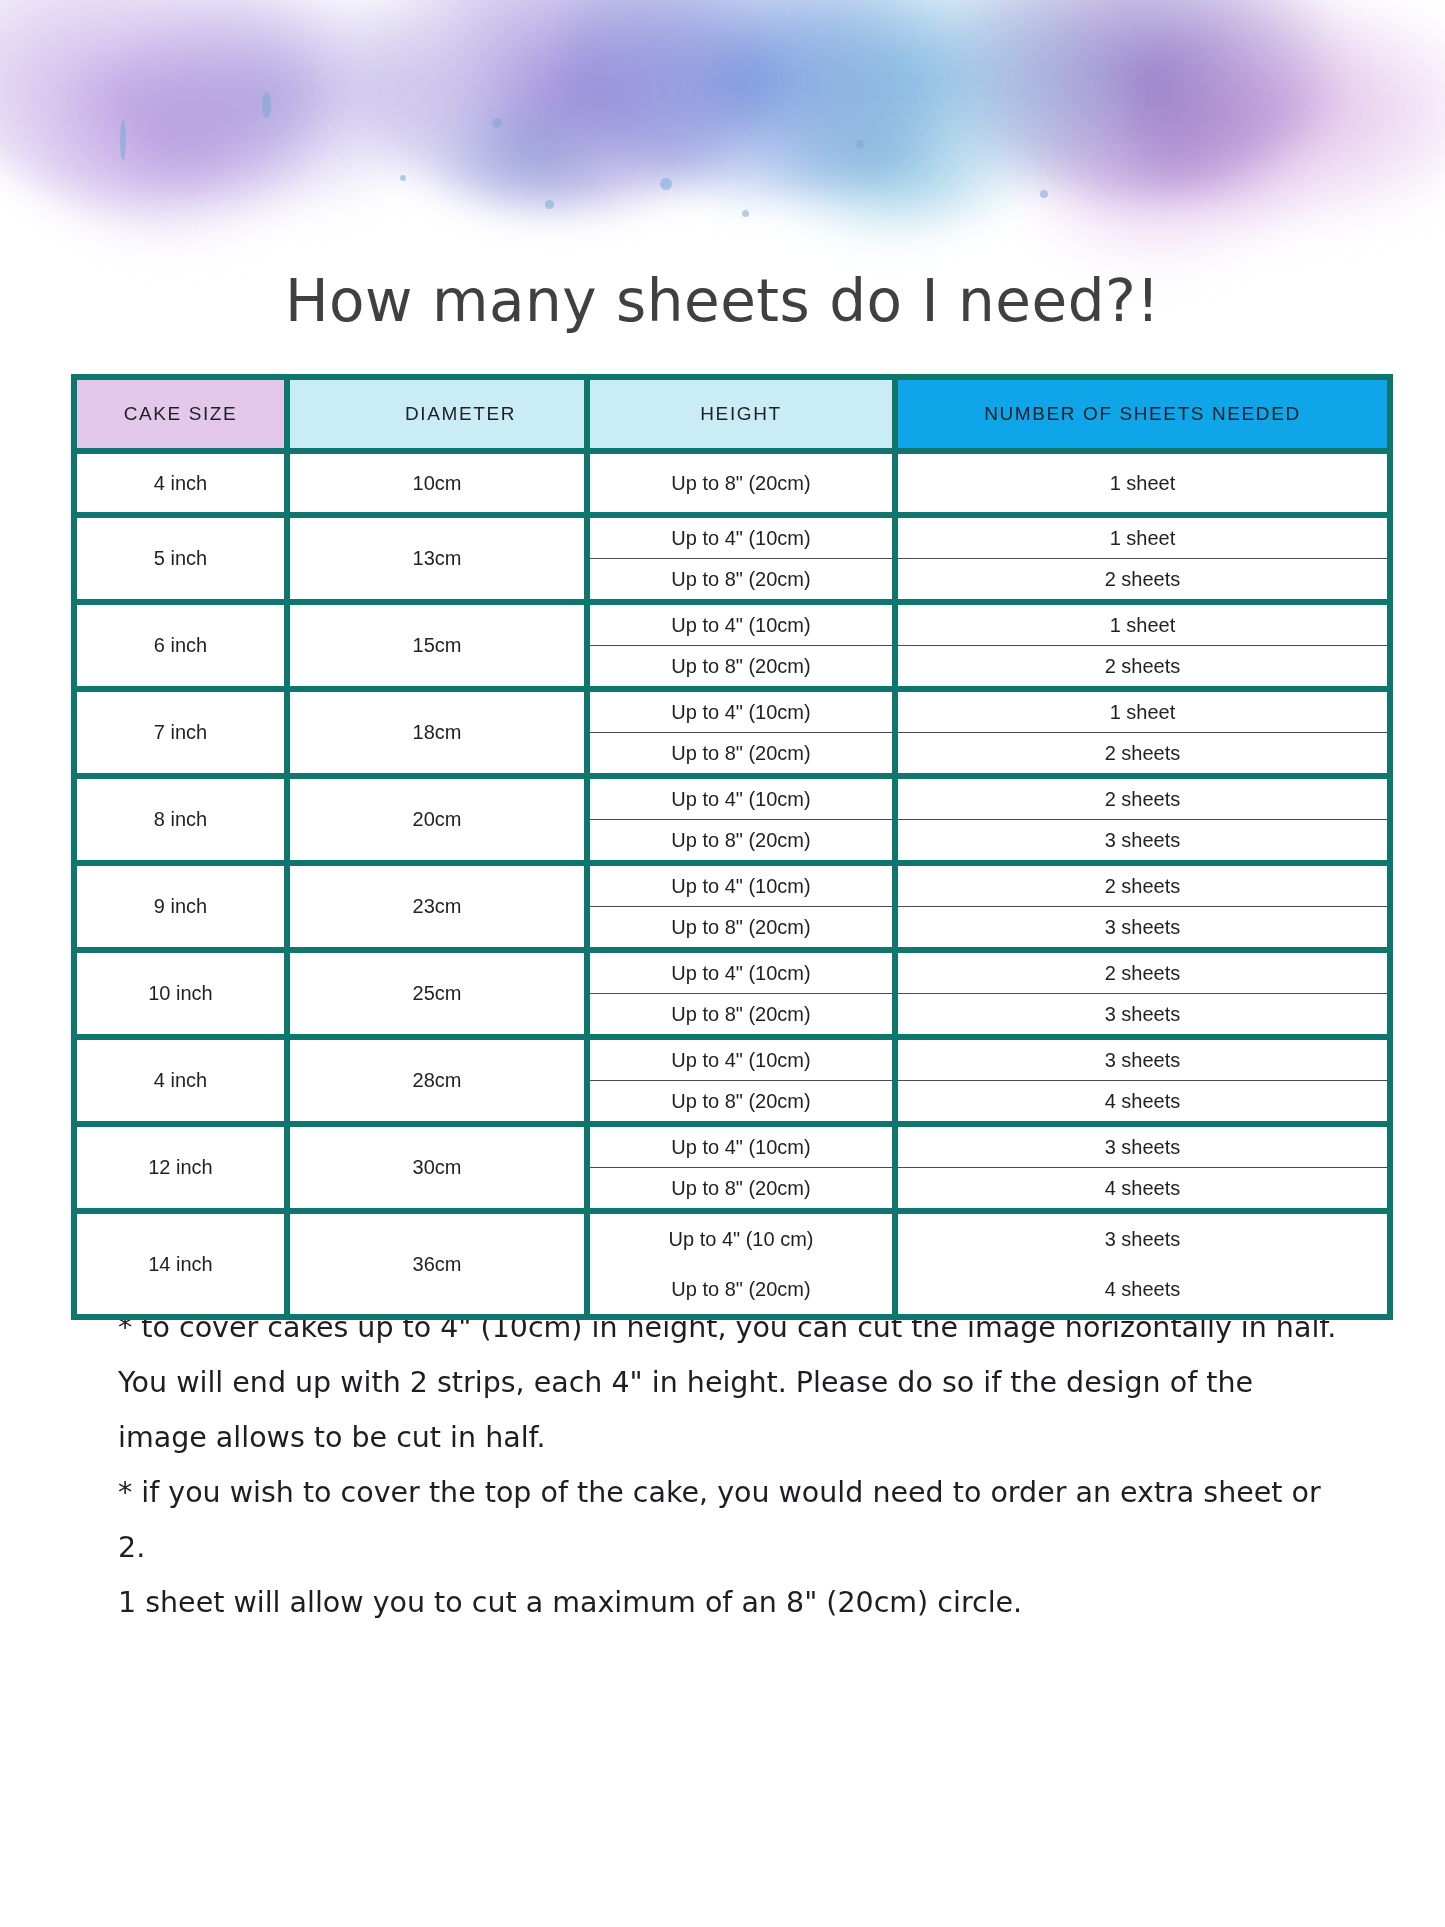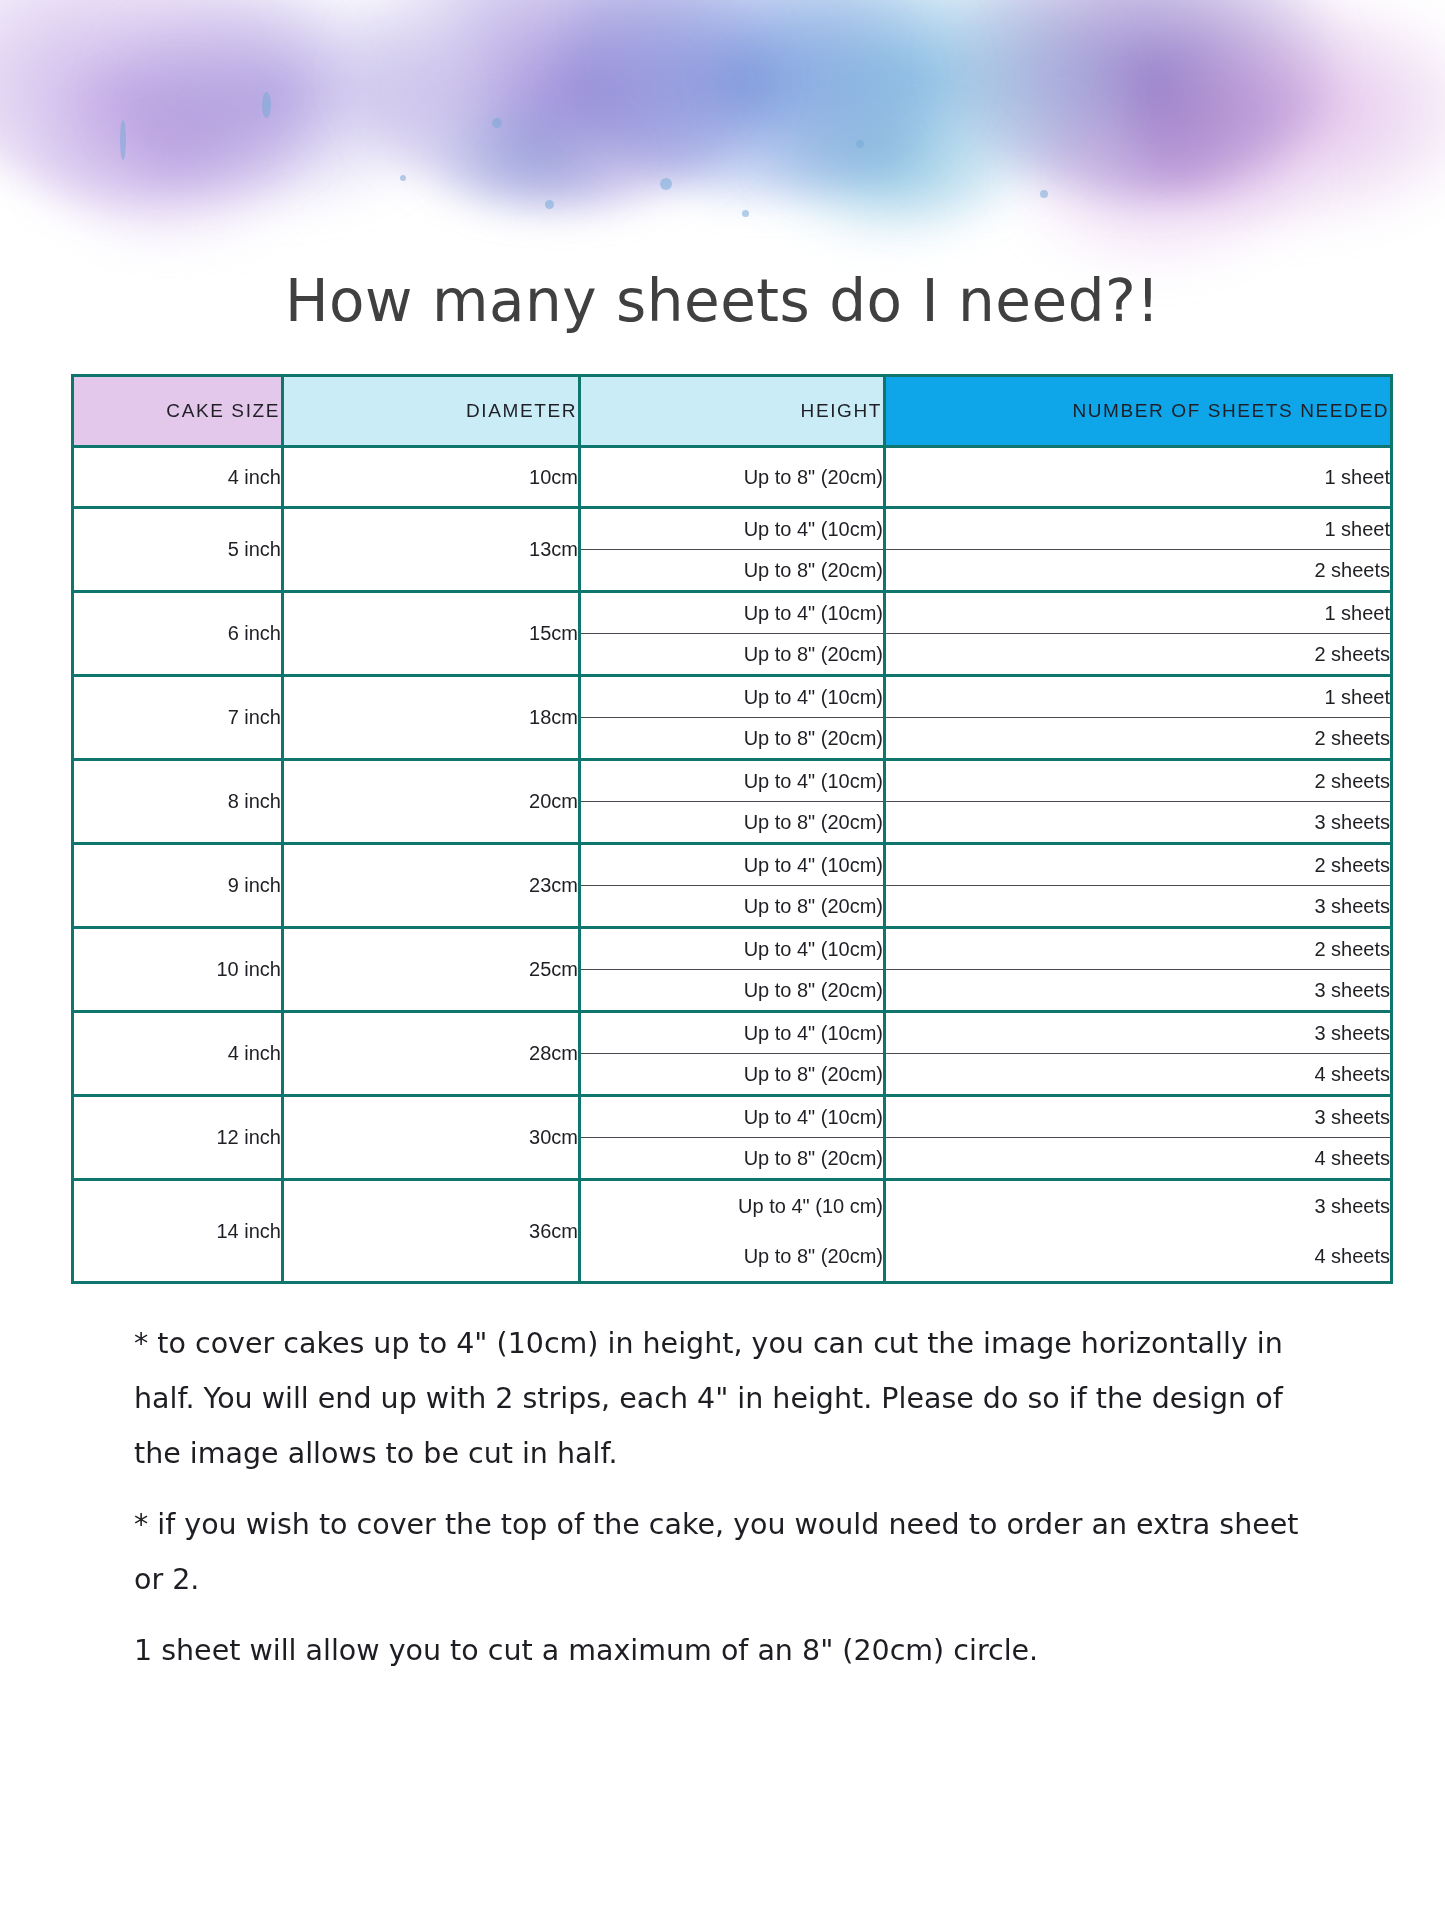--- a/index.html
+++ b/index.html
@@ -71,22 +71,22 @@
     width: 1322px;
     z-index: 6;
   }
   table.sheets {
     border-collapse: collapse;
     width: 100%;
     table-layout: fixed;
     background: #fff;
   }
   table.sheets th, table.sheets td {
-    border: 3px solid #0f766e;
-    text-align: right;
+    border: 6px solid #0f766e;
+    text-align: center;
     color: #1f1f25;
   }
   table.sheets thead th {
     height: 66px;
     font-weight: 500;
     font-size: 19px;
     letter-spacing: 1.6px;
   }
   .th-cake   { background: #e3c8ec; width: 205px; }
   .th-diam   { background: #c9ecf7; width: 245px; padding-left: 48px; }
@@ -117,21 +117,21 @@
     position: absolute;
     top: 1300px;
     left: 118px;
     width: 1230px;
     font-family: "DejaVu Sans", sans-serif;
     font-size: 28.5px;
     line-height: 55px;
     color: #1d1d23;
     z-index: 5;
   }
-  .notes p { margin: 16px; }
+  .notes p { margin: 0; }
 </style>
 </head>
 <body>
 
 <div class="watercolor">
   <div class="blob b1"></div>
   <div class="blob b2"></div>
   <div class="blob b3"></div>
   <div class="blob b4"></div>
   <div class="blob b5"></div>

